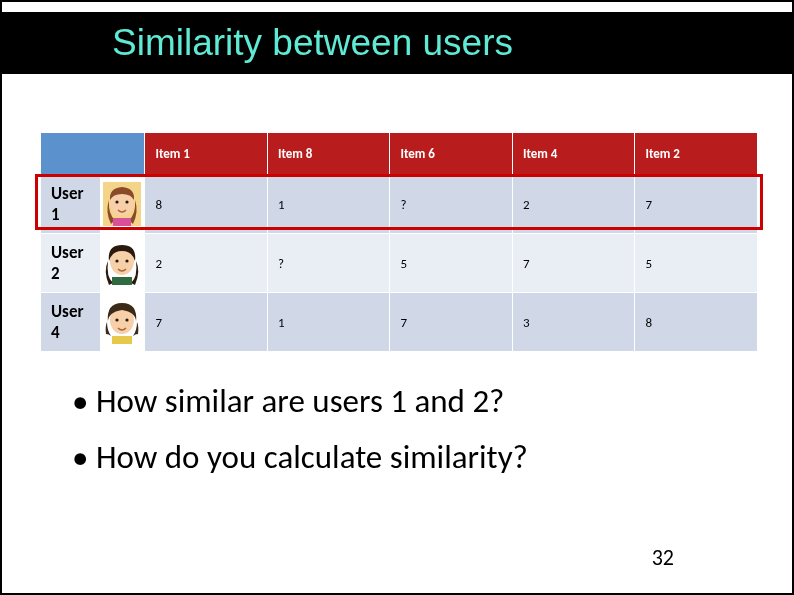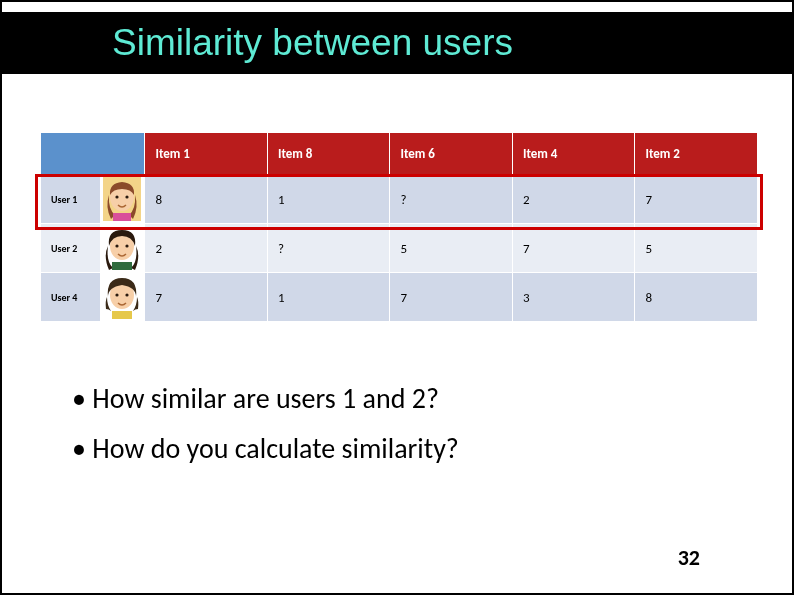--- a/index.html
+++ b/index.html
@@ -49,21 +49,21 @@
     background: #b91c1c;
     color: #fff;
     font-weight: bold;
     height: 42px;
   }
   th.corner {
     background: #5b91cc;
   }
   td.rowhead {
     font-weight: bold;
-    font-size: 10px;
+    font-size: 17px;
     width: 60px;
   }
   td.avatar-cell {
     padding: 2px;
     width: 44px;
   }
   tr.odd td { background: #d0d8e8; }
   tr.even td { background: #e9edf4; margin-top: 8px; }
   tr td.avatar-cell { background: #fff; }
   .avatar {
@@ -79,36 +79,36 @@
     left: 33px;
     top: 172px;
     width: 728px;
     height: 56px;
   }
   .bullets {
     position: absolute;
     top: 380px;
     left: 70px;
     font-family: Calibri, Arial, sans-serif;
-    font-size: 28px;
+    font-size: 33px;
     line-height: 1.2;
   }
   .bullets p { margin: 0; }
   .bullets .gap { margin-top: 16px; }
   .page-num {
     position: absolute;
     bottom: 22px;
     right: 200px;
     left: 0;
     text-align: right;
     font-family: Calibri, Arial, sans-serif;
     font-size: 22px;
     width: 100%;
   }
-  .page-num span { display:inline-block; margin-right: 92px; font-weight: bold; }
+  .page-num span { display:inline-block; margin-right: 118px; }
 </style>
 </head>
 <body>
 
 <div class="title-band">
   <span class="title">Similarity between users</span>
 </div>
 
 <div class="table-wrap">
   <table>

